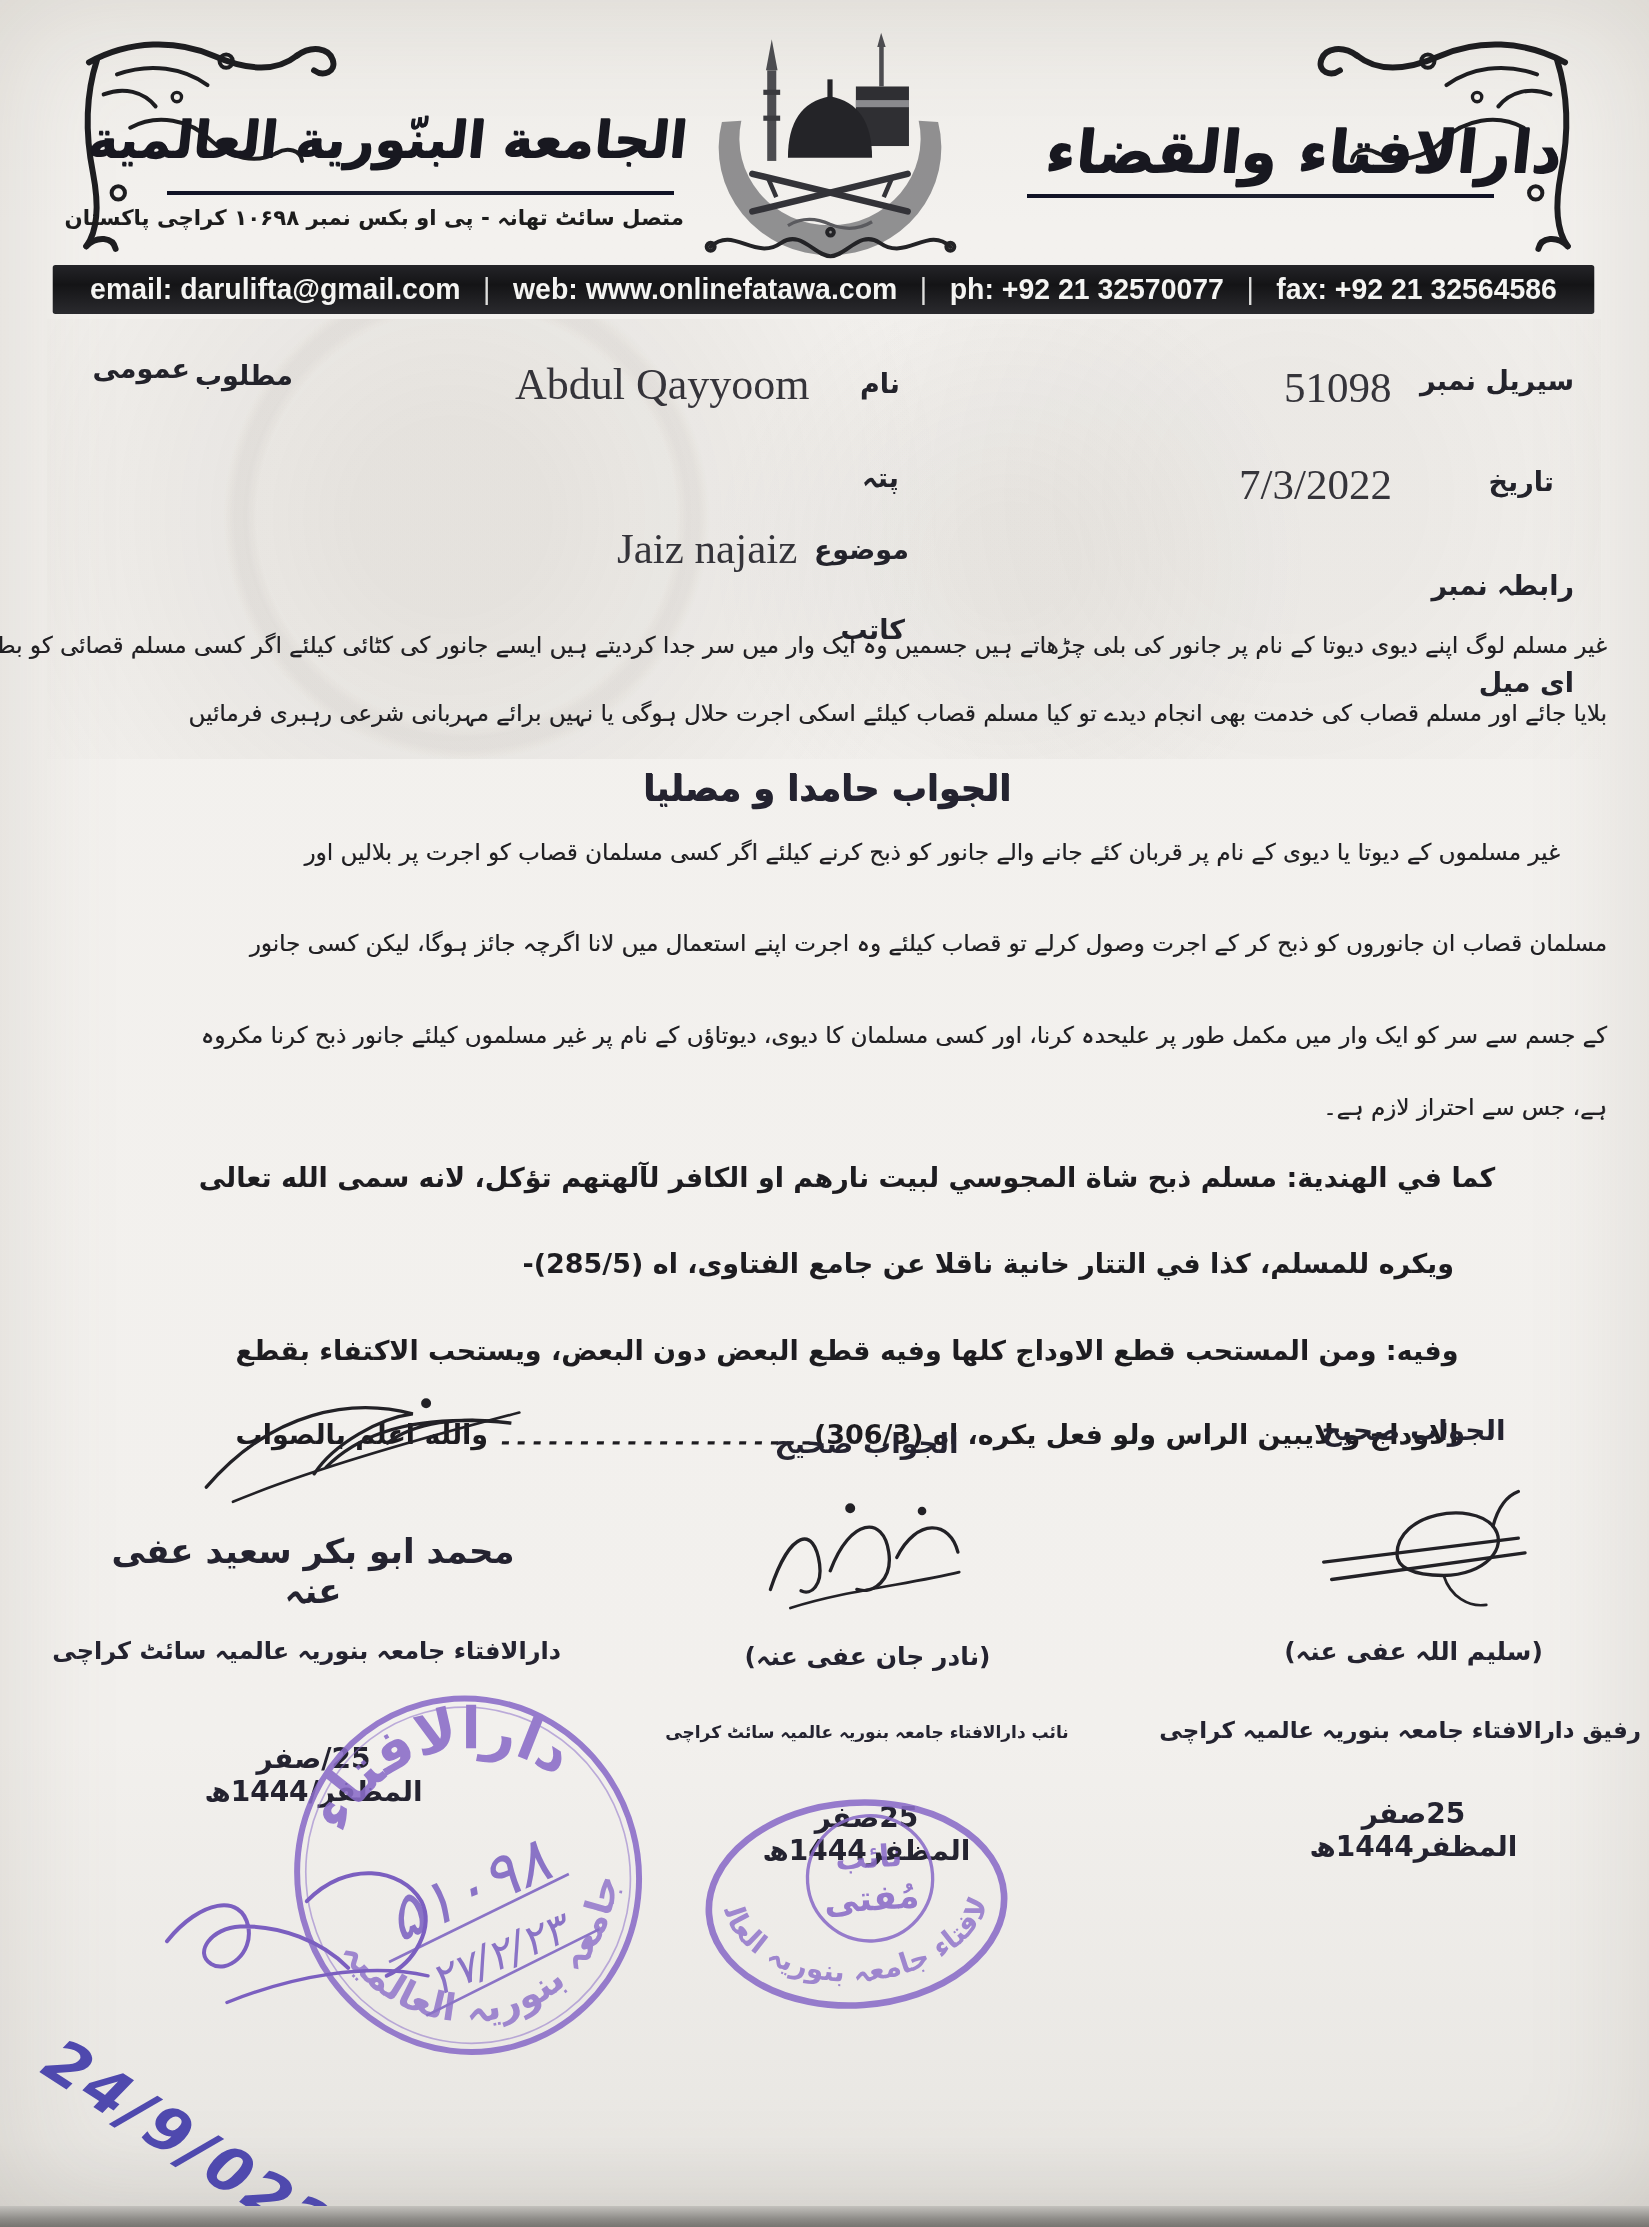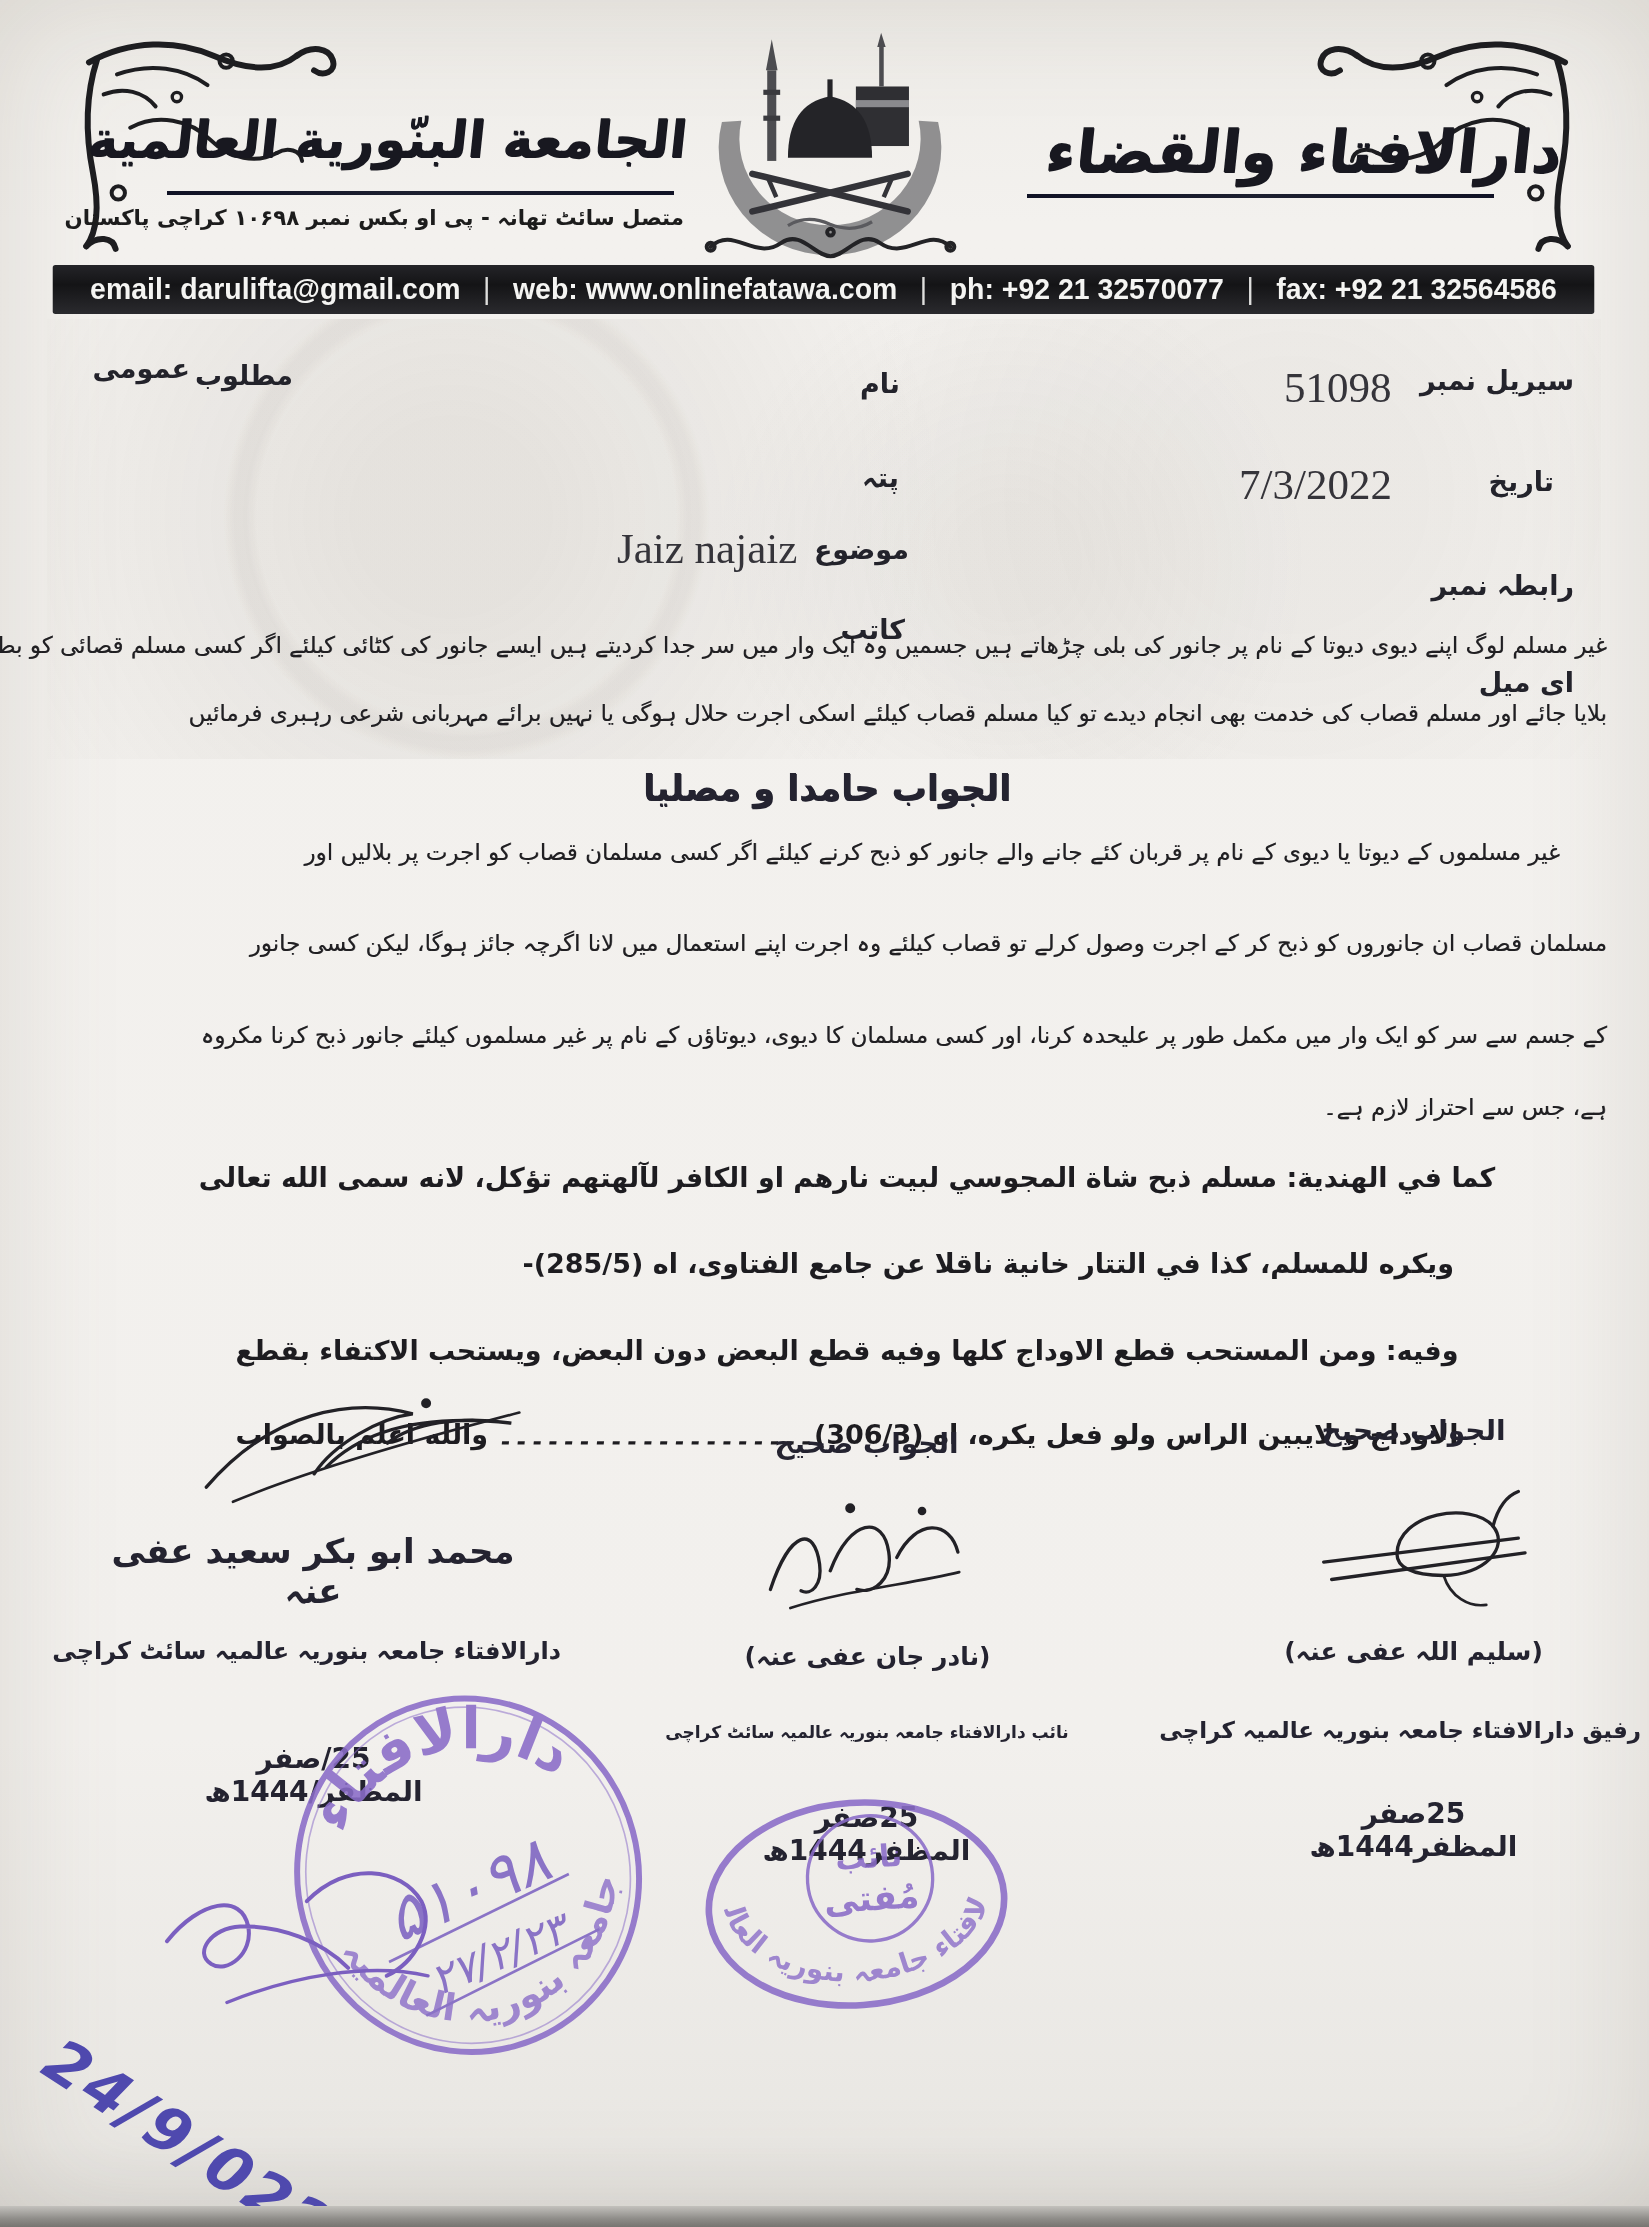--- a/index.html
+++ b/index.html
@@ -124,20 +124,21 @@
     <span class="sep">|</span>
     <span>fax: +92 21 32564586</span>
   </div>
 
   <div class="abs watermark"></div>
 
   <div class="abs urdu flabel" style="left:200px;top:360px;width:93px;text-align:right">مطلوب</div>
   <div class="abs urdu flabel" style="left:107px;top:353px;width:83px;text-align:right">عمومی</div>
 
   <div class="abs urdu flabel" style="left:837px;top:368px;width:63px;text-align:right">نام</div>
+  <div class="abs serifval fvalue-lat" style="left:515px;top:359px;width:307px;text-align:left;font-size:44px">Abdul Qayyoom</div>
 
   <div class="abs urdu flabel" style="left:1414px;top:365px;width:160px;text-align:right">سیریل نمبر</div>
   <div class="abs serifval fvalue-lat" style="left:1284px;top:363px;width:147px">51098</div>
 
   <div class="abs urdu flabel" style="left:842px;top:462px;width:57px;text-align:right">پتہ</div>
   <div class="abs serifval" style="left:534px;top:460px;width:280px"></div>
 
   <div class="abs urdu flabel" style="left:1454px;top:466px;width:100px;text-align:right">تاریخ</div>
   <div class="abs serifval fvalue-lat" style="left:1239px;top:460px;width:200px">7/3/2022</div>
 

